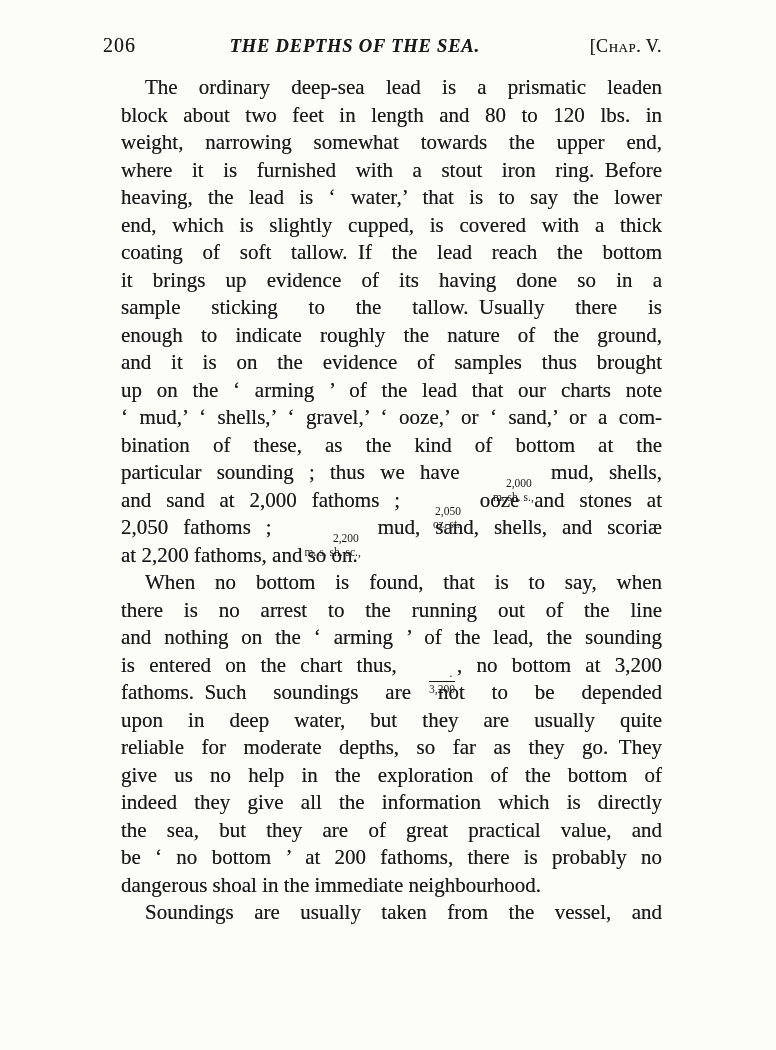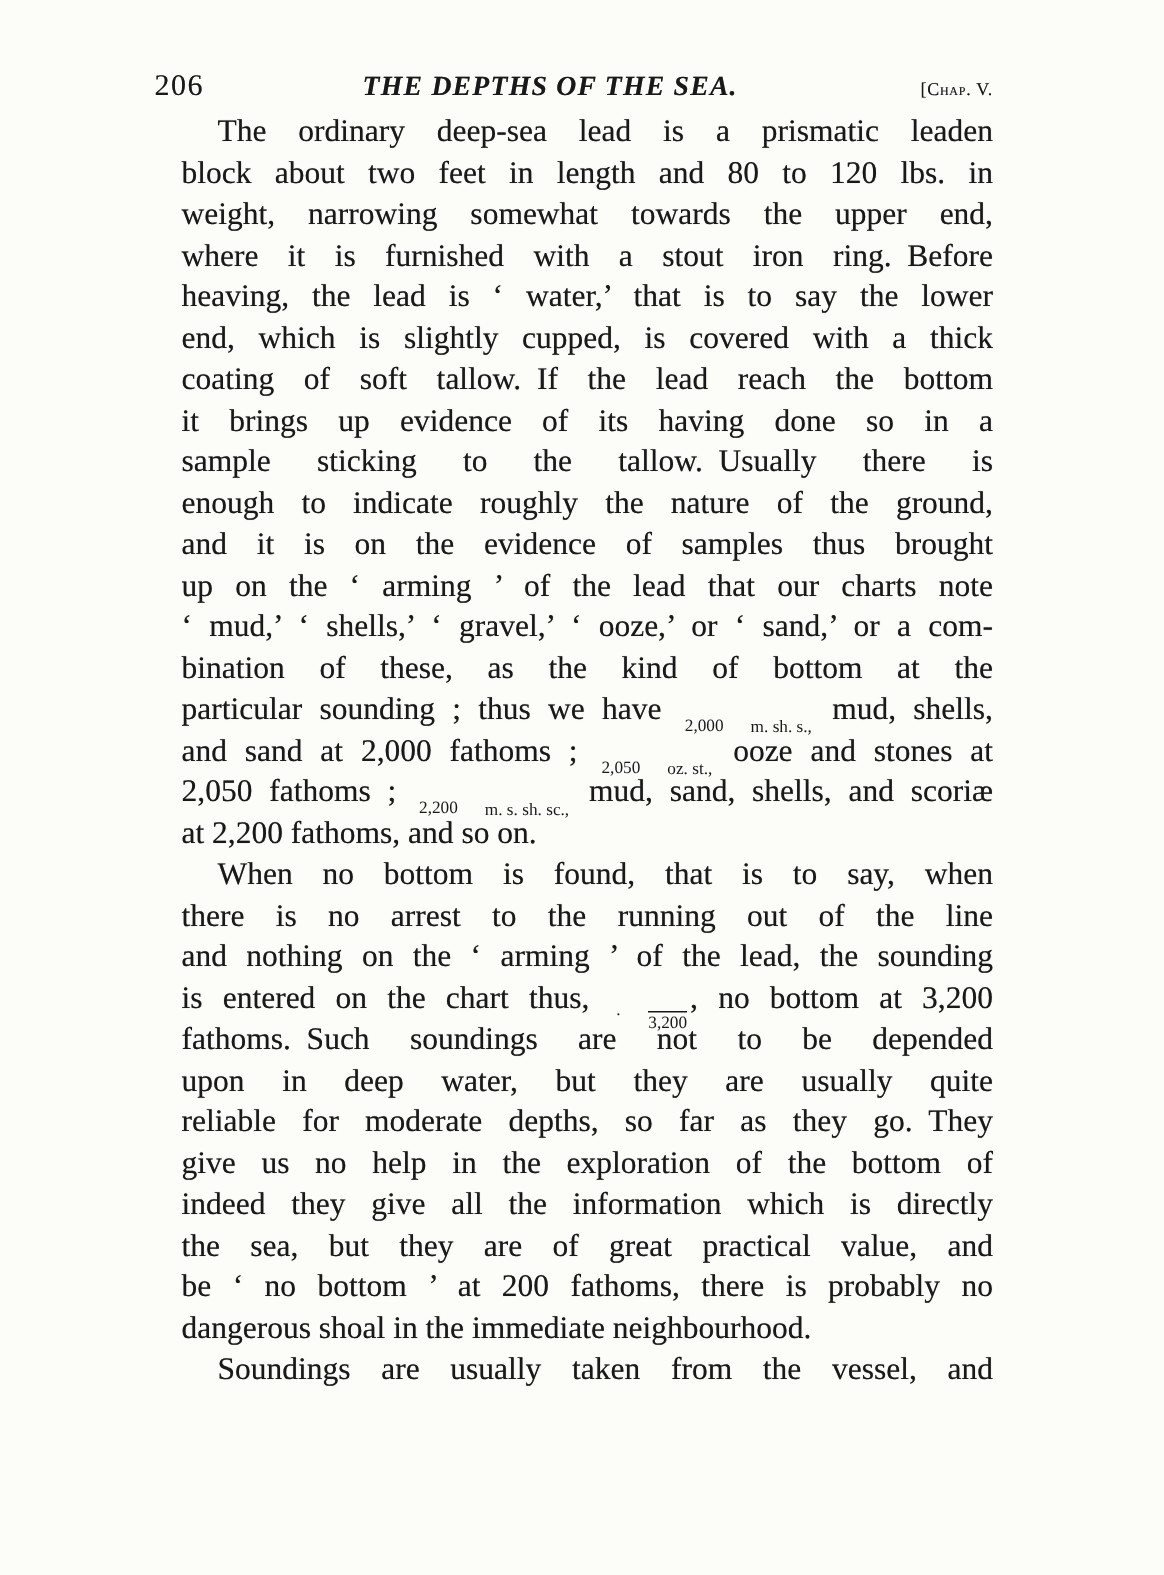--- a/index.html
+++ b/index.html
@@ -5,46 +5,46 @@
   html,body { margin:0; padding:0; }
   .page {
     position:relative;
     width:776px; height:1050px;
     background:#fcfcf9;
     font-family:"Liberation Serif","DejaVu Serif",serif;
     color:#191919;
     overflow:hidden;
   }
   .header {
-    position:absolute; top:46px; left:103px; width:559px;
+    position:absolute; top:34px; left:103px; width:559px;
     display:flex; align-items:baseline;
     text-shadow:0 0 0.4px rgba(20,20,20,0.55);
   }
   .pagenum { font-size:20px; letter-spacing:1px; }
   .title {
     flex:1; text-align:center;
     font-style:italic; font-weight:bold;
     font-size:18.5px; letter-spacing:0.8px;
     white-space:nowrap;
   }
-  .chapter { font-size:12px; font-variant:small-caps; letter-spacing:0.5px;margin-left:16px; }
+  .chapter { font-size:18px; font-variant:small-caps; letter-spacing:0.5px;margin-left:16px; }
   .body {
     position:absolute; top:74px; left:121px; width:541px;
     font-size:21px;
     text-shadow:0 0 0.45px rgba(20,20,20,0.6);
   }
   .line {
     height:27.5px; line-height:27.5px;
     text-align:justify; text-align-last:justify;
     white-space:normal;
   }
   .line.indent { padding-left:24px; }
   .line.end { text-align-last:left; }
   .frac {
-    display:inline-flex; flex-direction:row; align-items:flex-start;
+    display:inline-flex; flex-direction:column; align-items:flex-end;
     vertical-align:-8px; line-height:1;
     font-size:11.5px; margin:0 2px;
     text-shadow:none;
   }
   .frac .num { display:block; padding:0 2px 1px 2px; }
   .frac .den { display:block; padding-top:1px; white-space:nowrap;margin-left:16px; }
   .frac.bar .num { line-height:0.55; padding-bottom:2px; }
   .frac.bar .den { border-top:1.3px solid #191919; padding-top:2px; }
 </style>
 </head>

